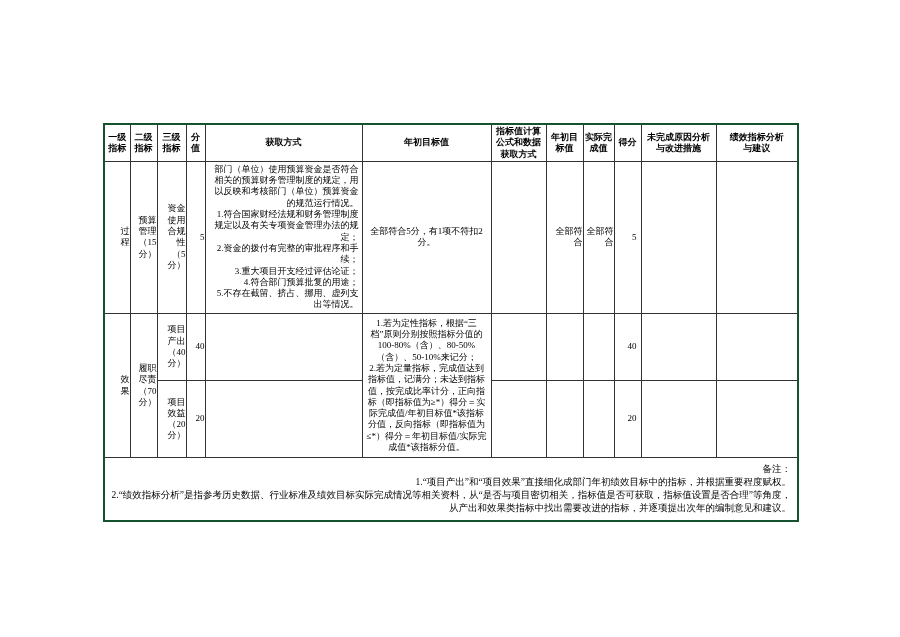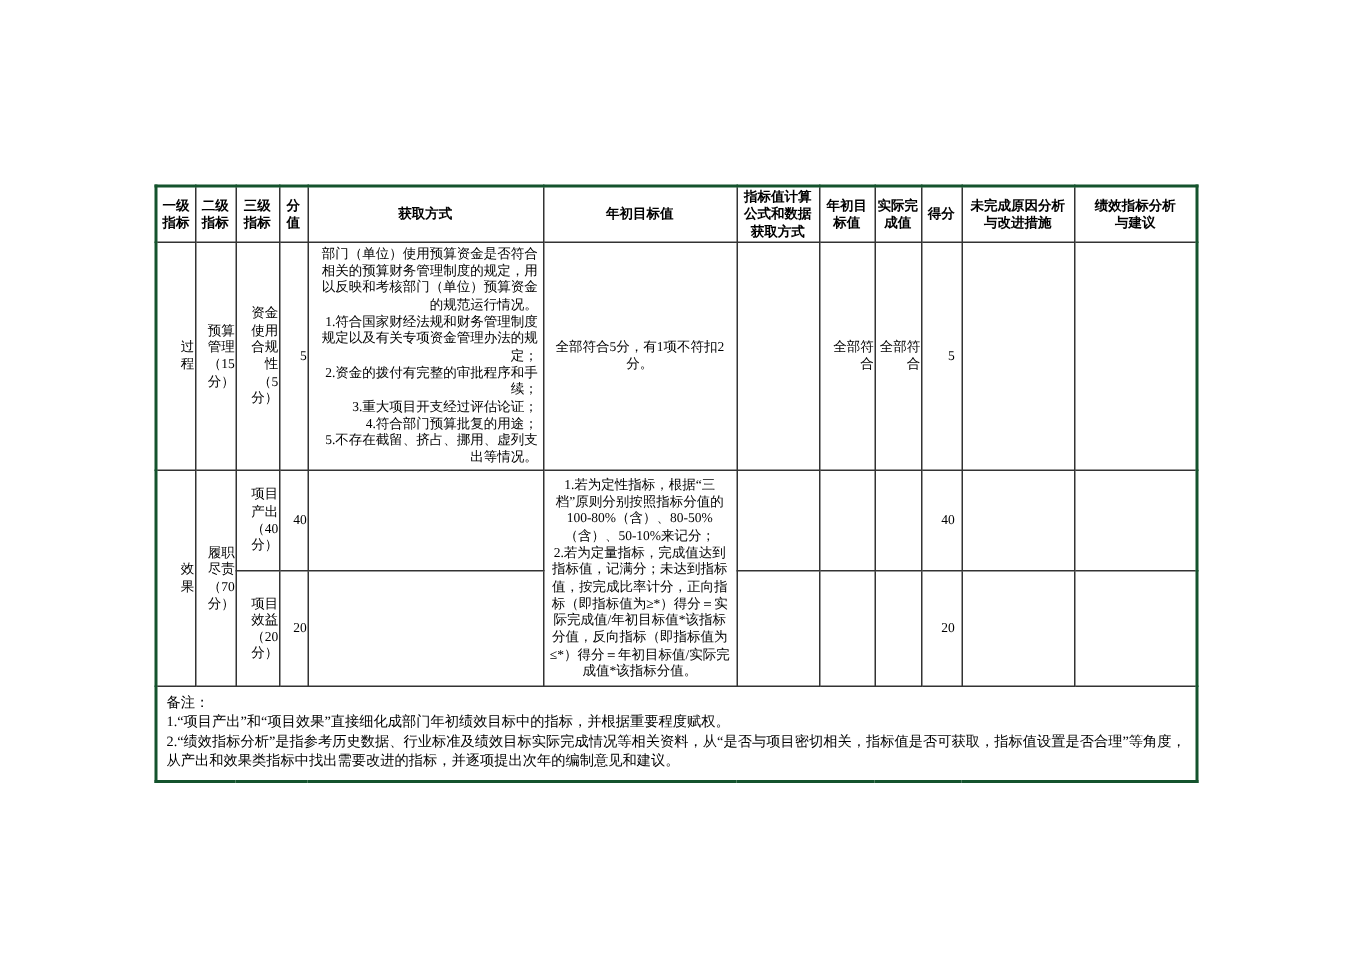--- a/index.html
+++ b/index.html
@@ -19,21 +19,21 @@
   }
   th{
     font-weight:bold;text-align:center;white-space:pre-line;padding:1px 0;
   }
   .tc{text-align:right;white-space:pre-line;padding:1px 0;}
   .desc{ text-align:right;vertical-align:top;white-space:pre-wrap;padding:2px 3px;}
   .crit{ text-align:center;vertical-align:top;white-space:pre-wrap;padding:4px 3px;}
   .crit-mid{text-align:center;vertical-align:middle;white-space:pre-wrap;padding:2px 3px;}
   .score{text-align:right;vertical-align:middle;padding-right:4px;}
   .notes-cell{
-    text-align:left;vertical-align:top;white-space:pre-wrap;
+    text-align:right;vertical-align:top;white-space:pre-wrap;
     font-size:9.5px;line-height:13px;padding:5px 6px;
   }
 </style>
 </head>
 <body>
 
 <div class="sheet">
   <table>
     <colgroup>
       <col style="width:26px">

